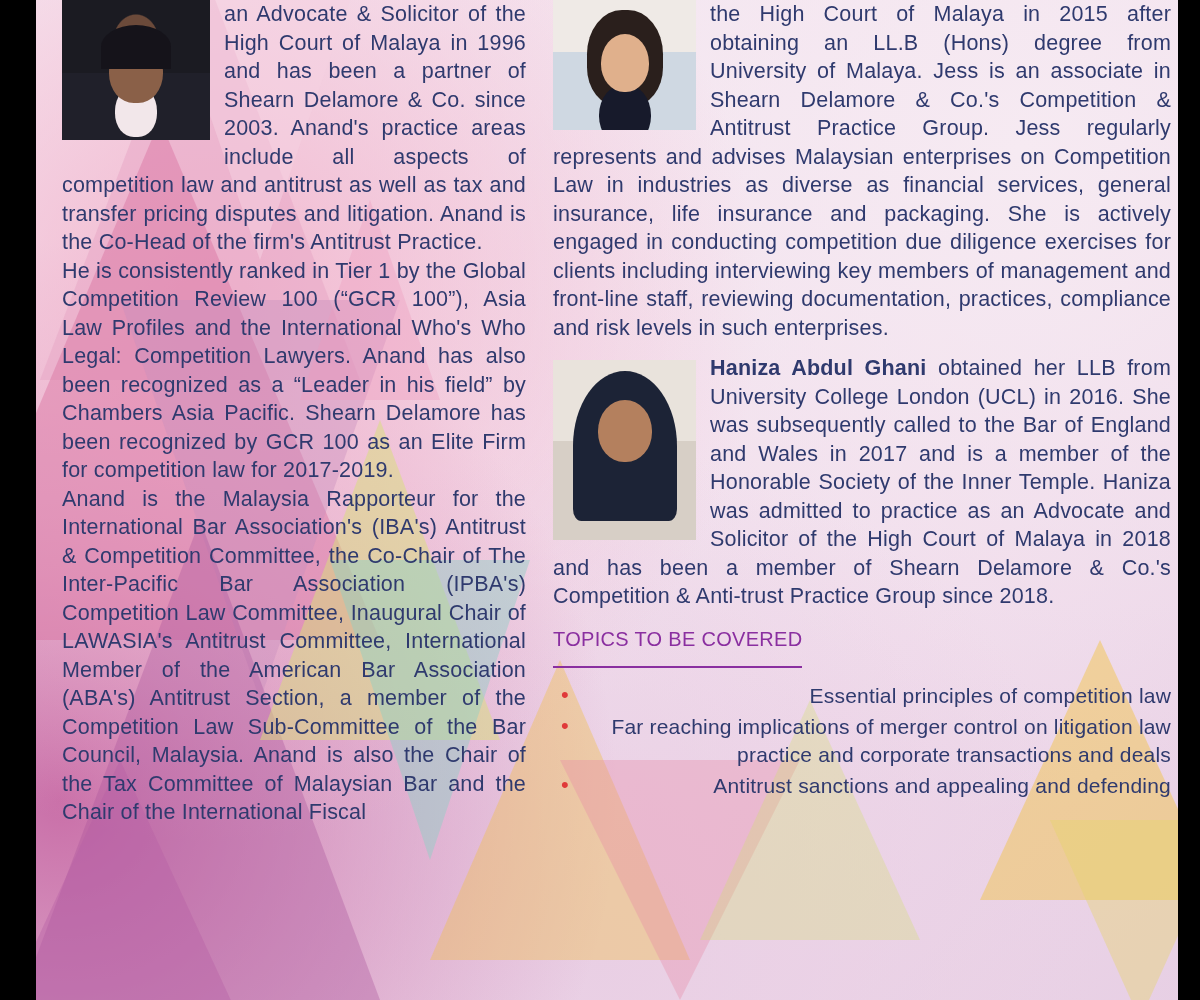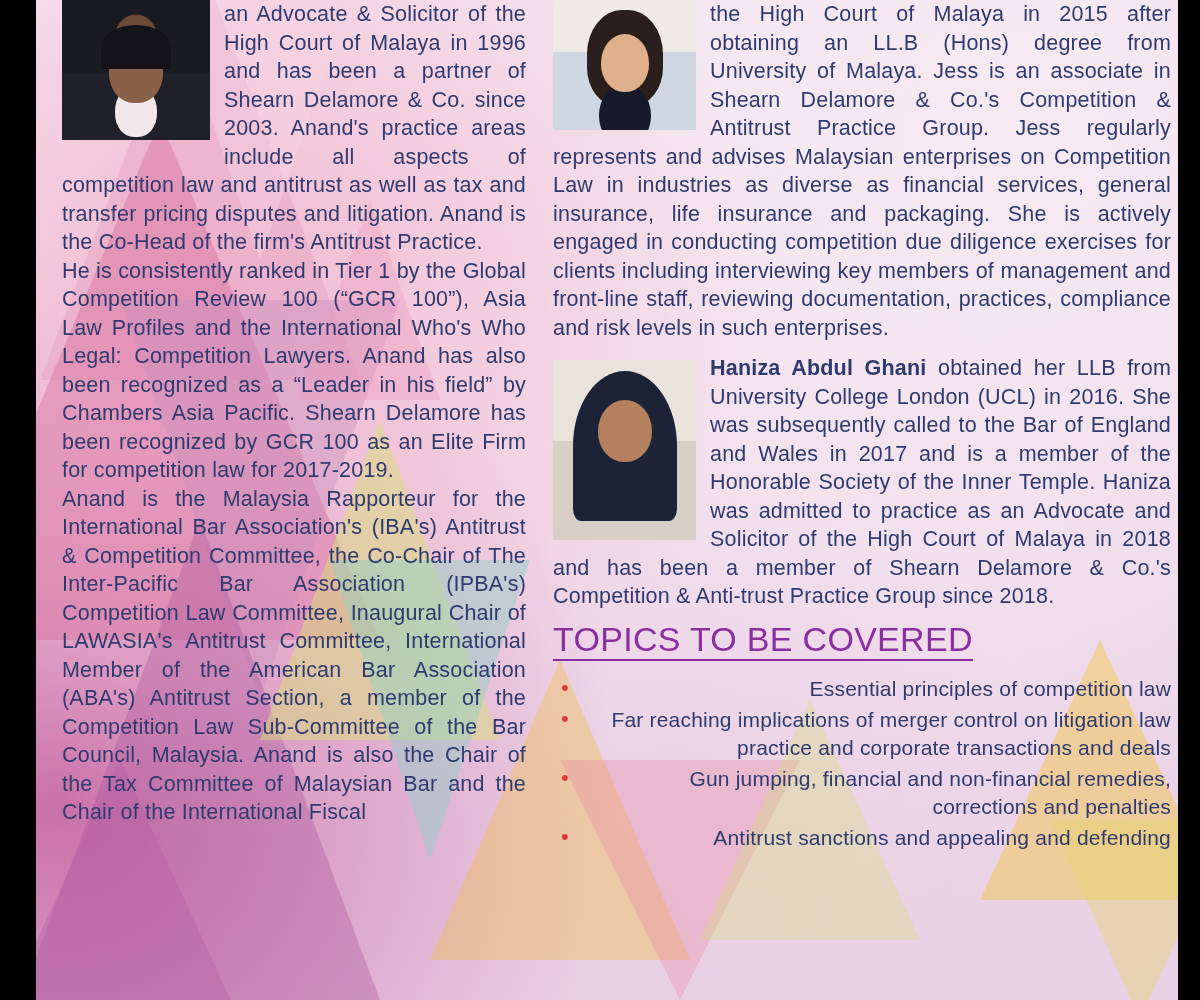--- a/index.html
+++ b/index.html
@@ -148,27 +148,27 @@
     position:absolute; left:50%; top:22%;
     width:54px; height:62px; transform:translateX(-50%);
     border-radius:50% 50% 48% 48%;
     background:#b4805e;
   }
   .name {
     font-weight: bold;
   }
   .section-title {
     color: #8a2fa0;
-    font-size: 34px;
+    font-size: 20px;
     letter-spacing: .3px;
     margin: 14px 0 6px 0;
     text-decoration: none;
     border-bottom: 2px solid #8a2fa0;
     display: inline-block;
-    padding-bottom: 6px;
+    padding-bottom: 13px;
   }
   ul.topics {
     list-style: none;
     margin: 8px 0 0 0;
     padding: 0 0 0 4px;
     color: #2f3a6e;
     font-size: 21px;
     line-height: 28px;
   }
   ul.topics li {
@@ -238,19 +238,18 @@
         <p><span class="name">Haniza Abdul Ghani</span><span> obtained her LLB from University College London (UCL) in 2016. She was subsequently called to the Bar of England and Wales in 2017 and is a member of the Honorable Society of the Inner Temple. Haniza was admitted to practice as an Advocate and Solicitor of the High Court of Malaya in 2018 and has been a member of Shearn Delamore &amp; Co.'s Competition &amp; Anti-trust Practice Group since 2018.</span></p>
       </div>
 
       <div style="clear:both;"></div>
 
       <div class="section-title">TOPICS TO BE COVERED</div>
 
       <ul class="topics">
         <li>Essential principles of competition law</li>
         <li>Far reaching implications of merger control on litigation law practice and corporate transactions and deals</li>
-        <li>Gun jumping, financial and non-financial remedies, corrections and penalties</li>
         <li>Antitrust sanctions and appealing and defending</li>
       </ul>
     </div>
 
   </div>
 </div>
 
 </body></html>

